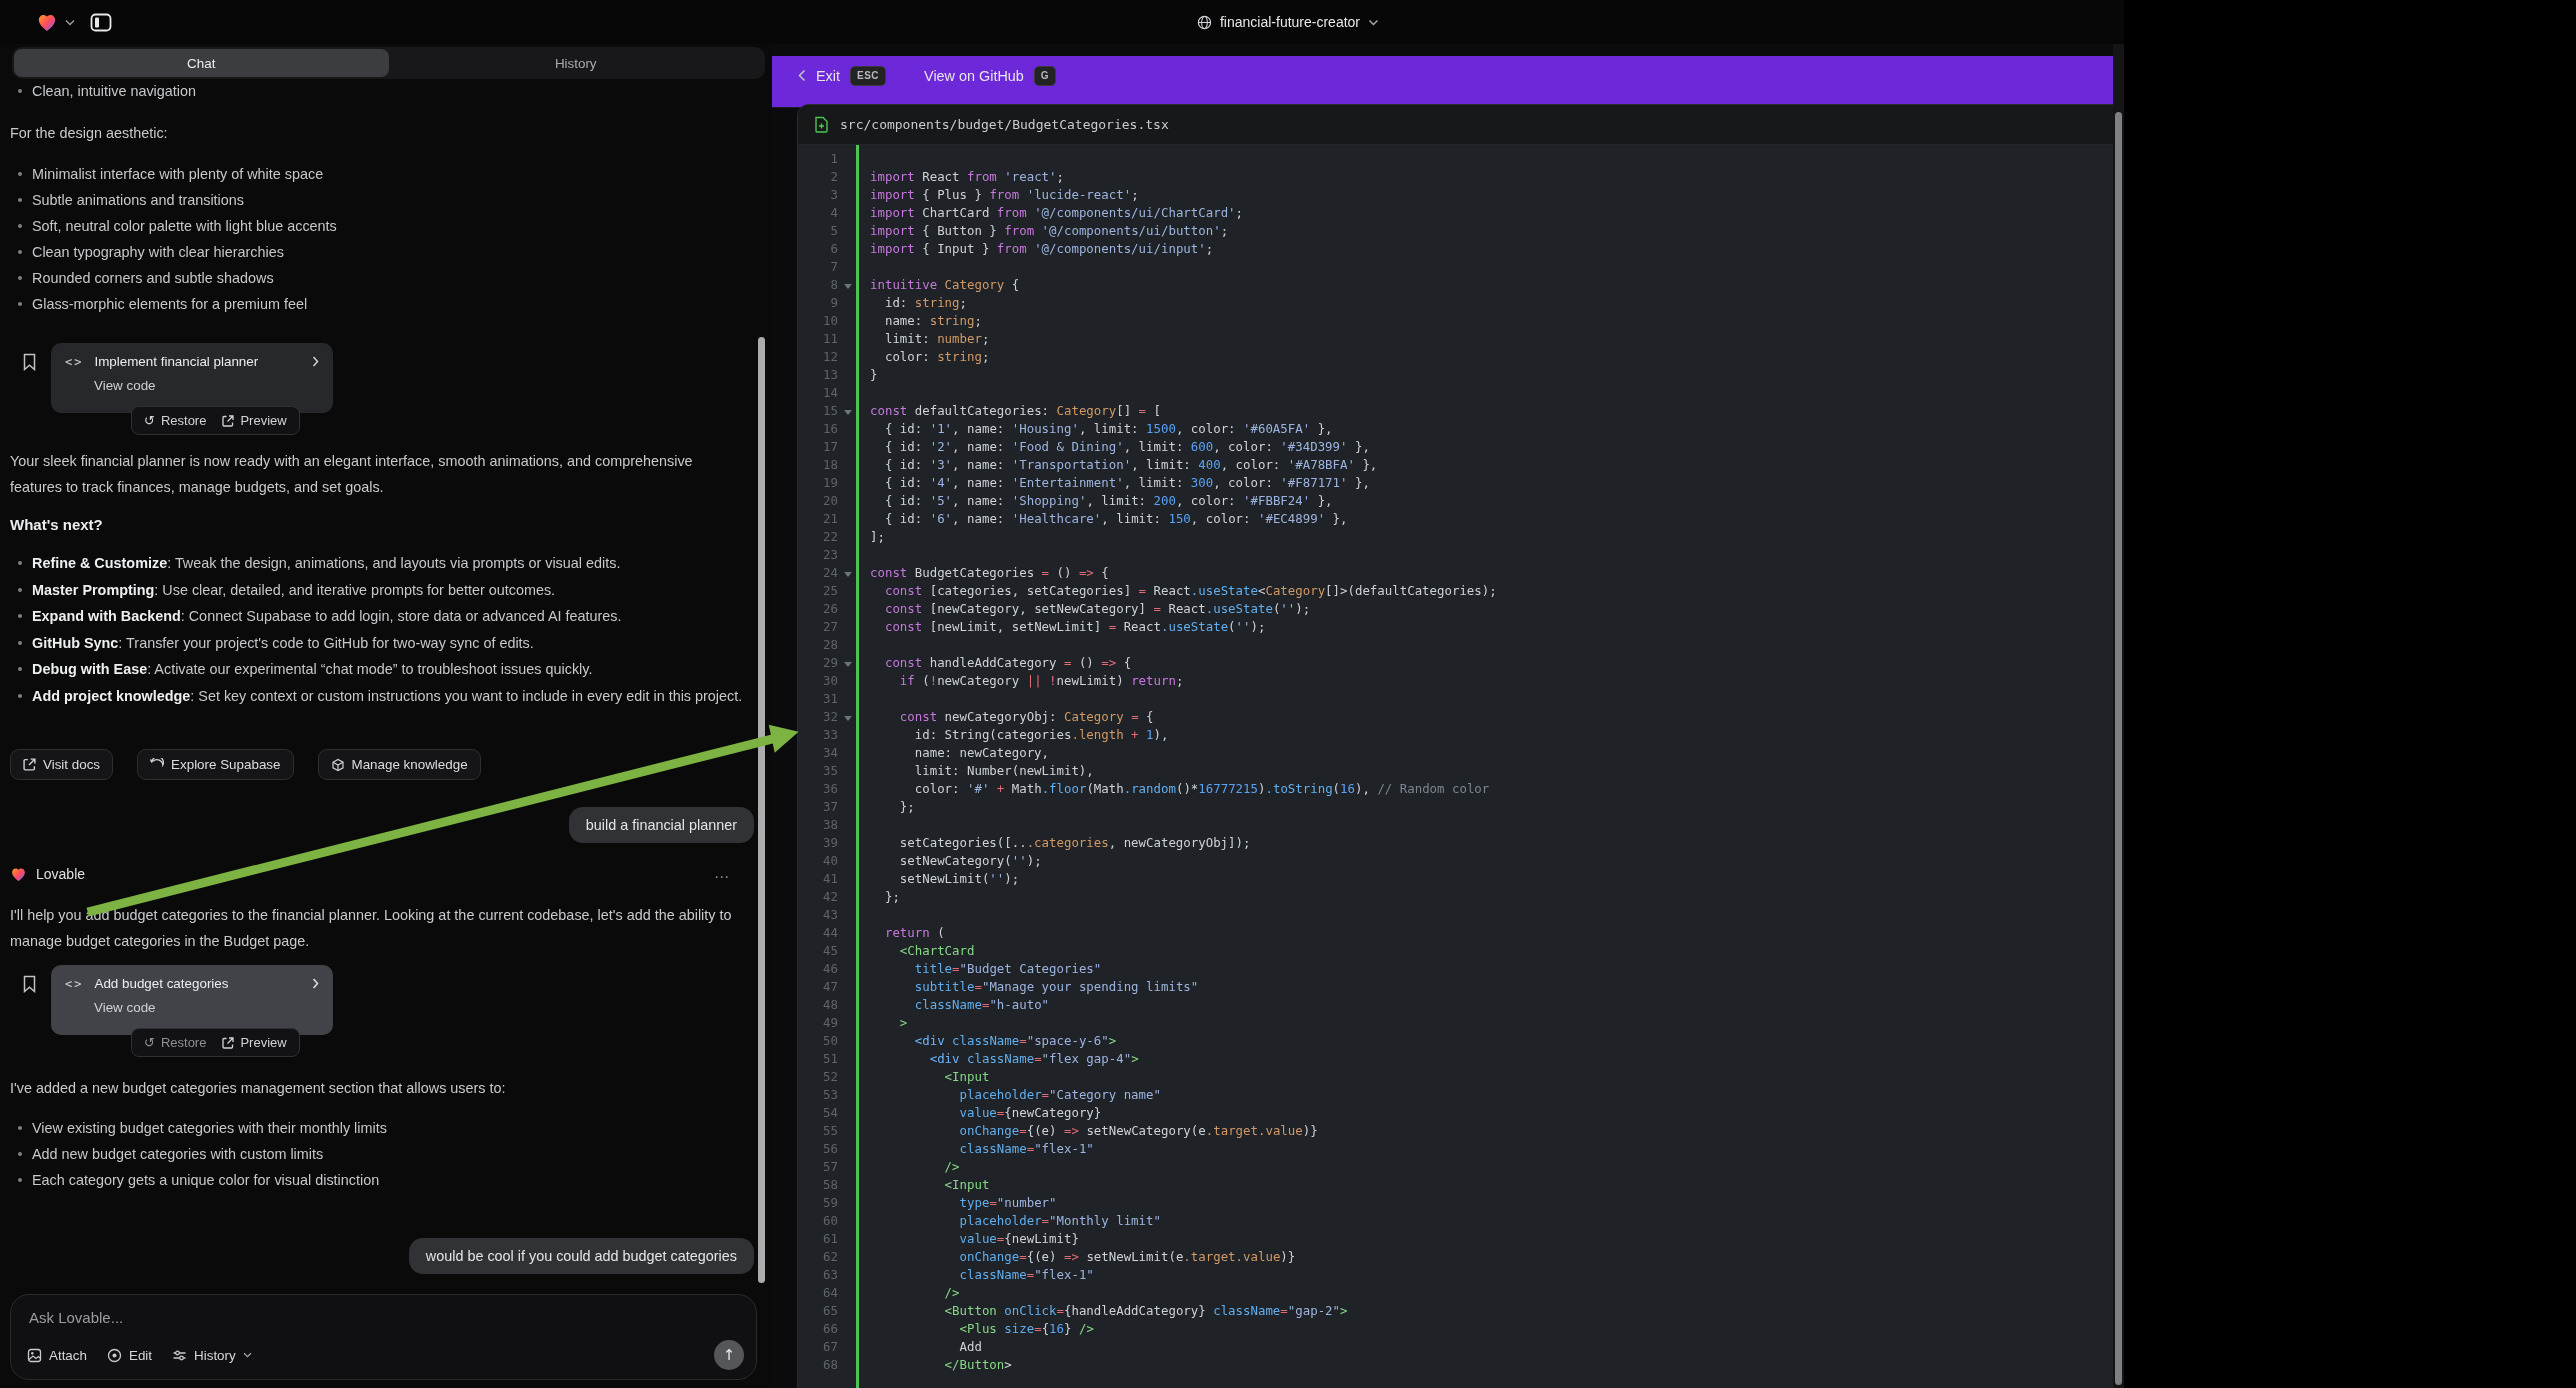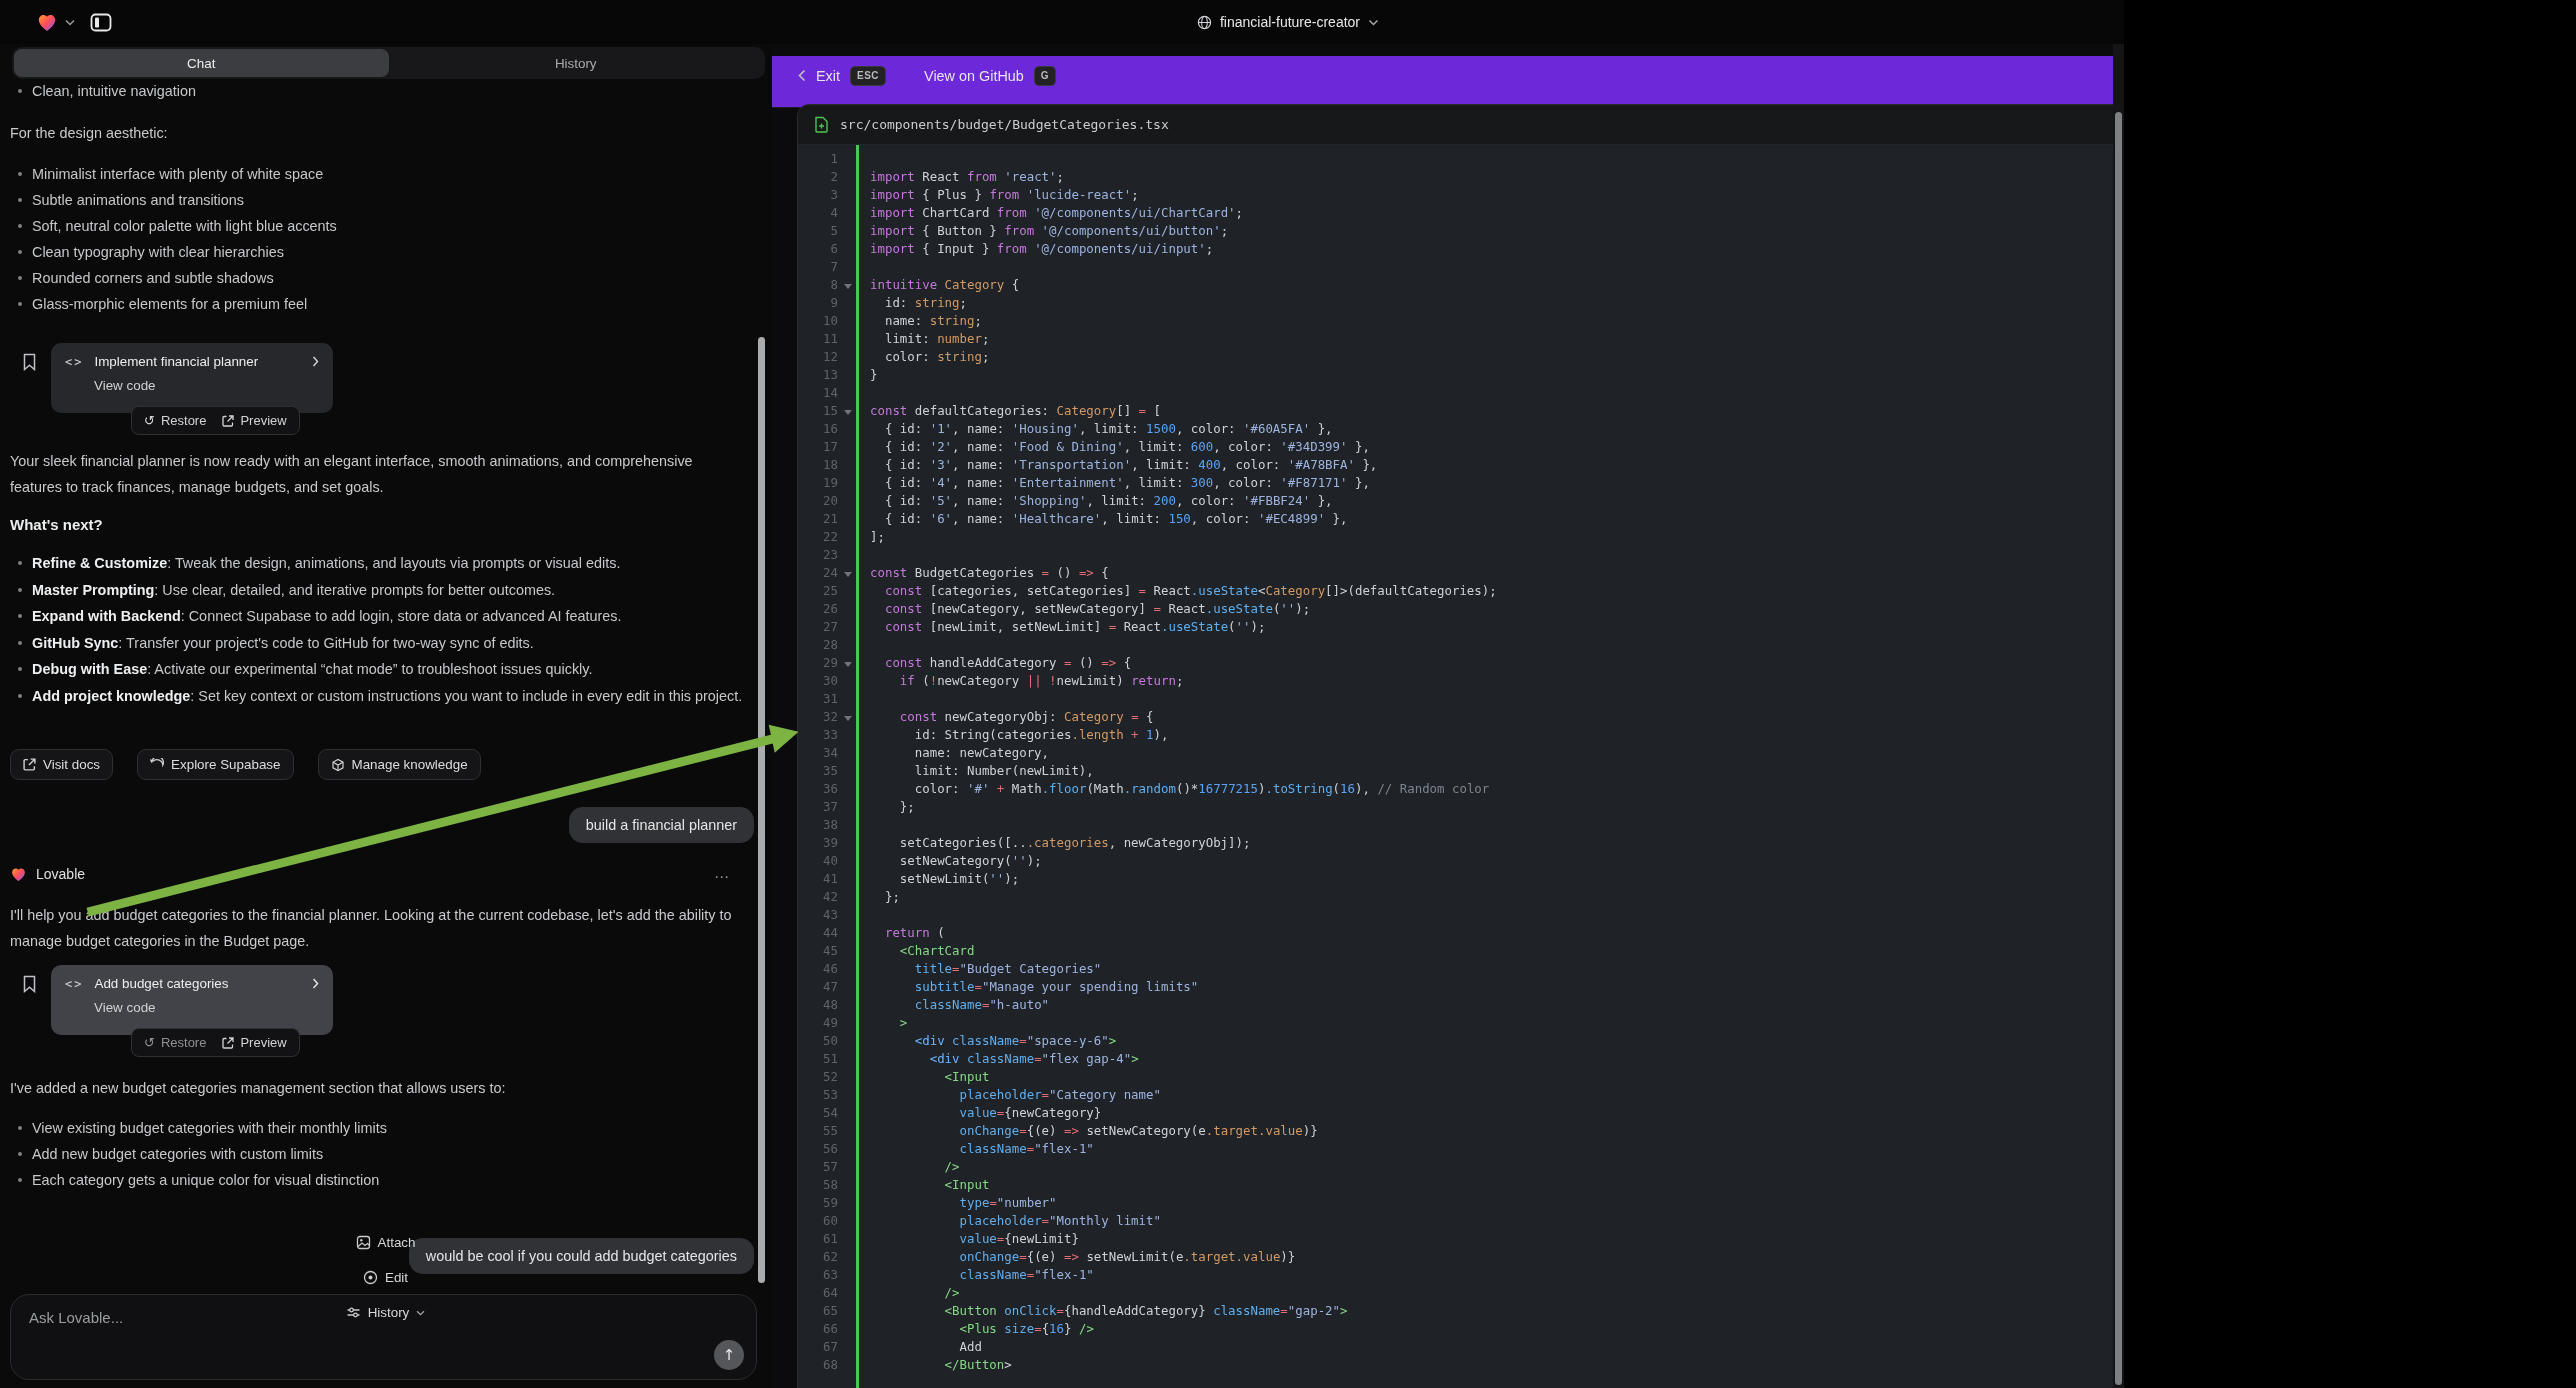--- a/index.html
+++ b/index.html
@@ -54,21 +54,21 @@
   .qa-btn svg { color:#cfd0d2; }
 
   .user-bubble { position:absolute; background:#313236; border-radius:14px; padding:10px 17px; font-size:14.4px; color:#e4e5e7; white-space:nowrap; }
   .lov-head { display:flex; align-items:center; gap:9px; font-size:14px; color:#e0e1e3; }
   .lov-dots { position:absolute; right:22px; top:2px; color:#8c8d90; font-family:"DejaVu Sans",sans-serif; font-size:15px; letter-spacing:1px; cursor:pointer; }
 
   .chat-scrollbar { position:absolute; left:758px; top:337px; width:7px; height:946px; border-radius:4px; background:#c7c9cb; opacity:.85; z-index:30; }
 
   .composer { position:absolute; left:10px; top:1294px; width:747px; height:86px; background:#101012; border:1px solid #2b2b2e; border-radius:19px; padding:14px 18px; }
   .composer-ph { font-size:15px; color:#9a9da1; }
-  .composer-row { position:absolute; left:16px; right:12px; bottom:9px; display:flex; align-items:center; gap:20px;flex-direction:column; }
+  .composer-row { position:absolute; left:16px; right:12px; bottom:9px; display:flex; align-items:center; gap:20px; }
   .comp-item { display:inline-flex; align-items:center; gap:7px; font-size:13.4px; color:#d6d7d9; cursor:pointer; }
   .comp-item svg { color:#c9cacc; }
   .send-btn { margin-left:auto; width:30px; height:30px; border-radius:50%; background:#55565a; color:#ededee; display:flex; align-items:center; justify-content:center; font-size:15px; cursor:pointer; font-family:"DejaVu Sans",sans-serif; }
 
   
   .codepane { position:absolute; left:772px; top:44px; width:1804px; height:1344px; background:#0b0b0d; }
   .cp-header { position:absolute; left:0; top:0; width:100%; height:52px; background:#6d28d9; border-bottom:1px solid #1f1f22; display:flex; align-items:center; padding:0 16px 12px 26px;margin-top:12px; }
   .cp-left { display:flex; align-items:center; gap:10px; font-size:14.4px; color:#e6e6e8; }
   .kbd { display:inline-flex; align-items:center; justify-content:center; height:20px; padding:0 6px; border:1px solid #3a3a3d; border-radius:5px; background:#232326; color:#b9babd; font-size:10px; font-weight:bold; letter-spacing:0.5px; }
   .cp-gap { width:18px; }

